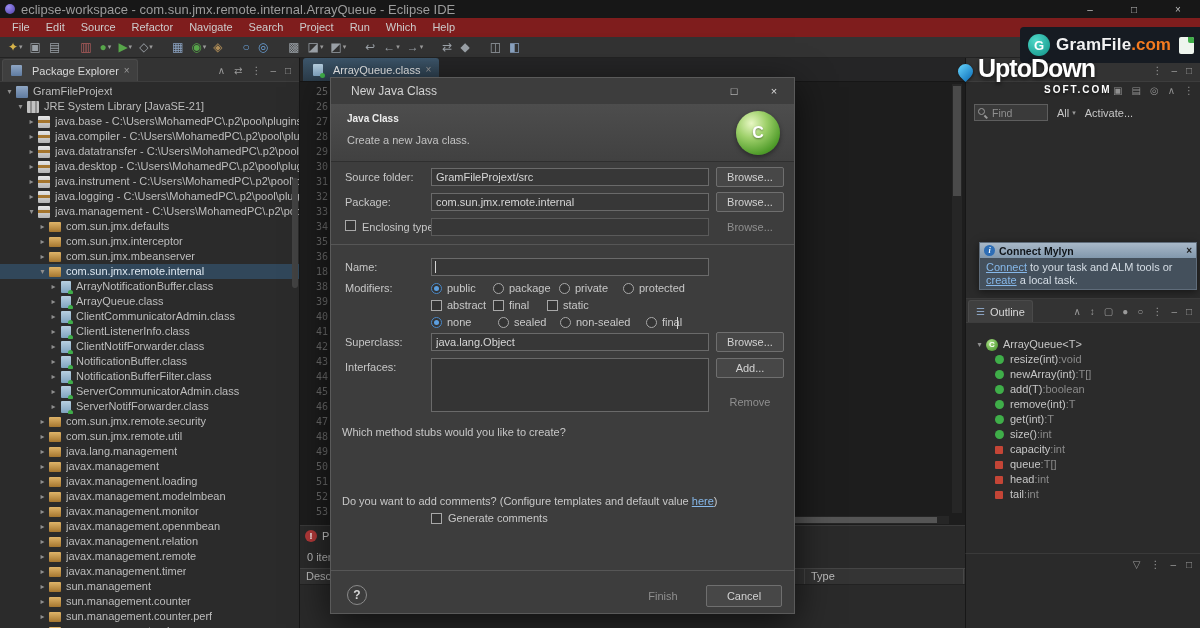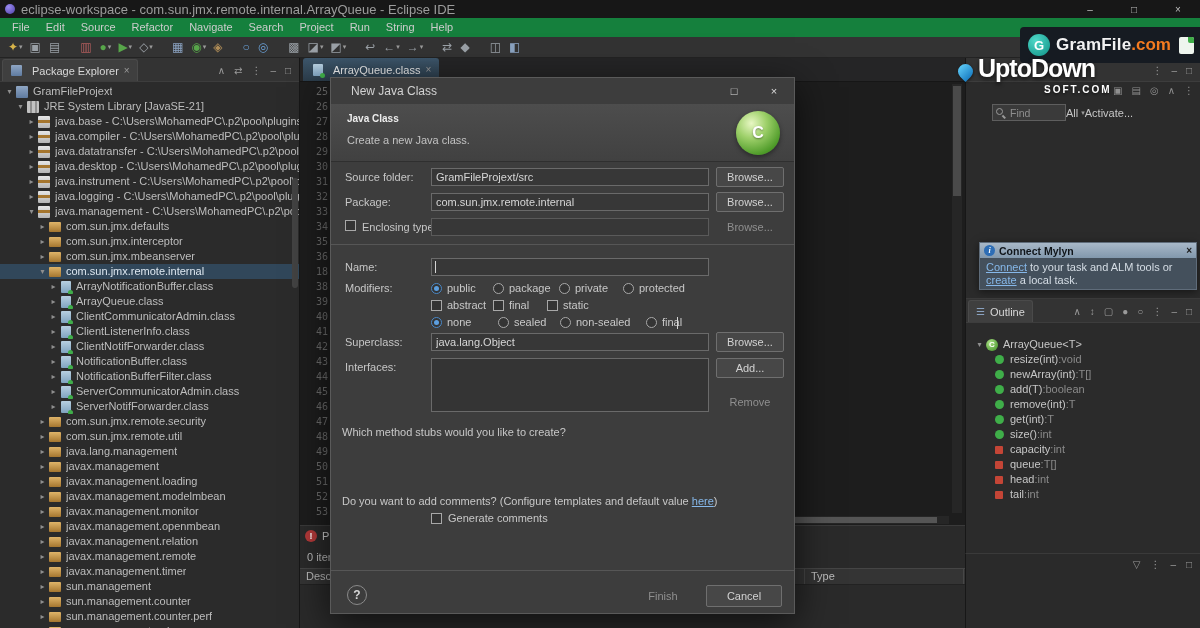--- a/index.html
+++ b/index.html
@@ -9,21 +9,21 @@
   .abs { position:absolute; }
 
   
   .titlebar { left:0; top:0; width:1200px; height:18px; background:#171717; display:flex; align-items:center; }
   .app-icon { width:10px; height:10px; margin:0 6px 0 5px; border-radius:50%; background:radial-gradient(circle at 35% 30%, #9a8cf0, #4f3fa8); flex:none; }
   .title-text { color:#9c9c9c; font-size:13px; white-space:nowrap; }
   .win-controls { margin-left:auto; display:flex; height:18px; }
   .win-btn { width:44px; height:18px; display:flex; align-items:center; justify-content:center; color:#bdbdbd; font-size:10px; }
 
   
-  .menubar { left:0; top:18px; width:1200px; height:19px; background:#15803d; display:flex; align-items:center; padding-left:4px; }
+  .menubar { left:0; top:18px; width:1200px; height:19px; background:#7f1d1d; display:flex; align-items:center; padding-left:4px; }
   .menu-item { padding:0 8px; line-height:19px; color:#cccccc; white-space:nowrap; }
 
   
   .toolbar { left:0; top:37px; width:1200px; height:21px; background:#333333; border-bottom:1px solid #232323; display:flex; align-items:center; padding-left:6px; gap:3px; }
   .tbtn { height:18px; display:flex; align-items:center; padding:0 2px; border-radius:2px; }
   .tglyph { font-size:12px; line-height:18px; }
   .tcaret { font-size:7px; color:#9a9a9a; margin-left:1px; }
 
   
   .panel-header { position:absolute; left:0; right:0; top:0; height:24px; background:#333333; border-bottom:1px solid #3d3d3d; display:flex; align-items:flex-end; }
@@ -70,21 +70,21 @@
   .problems-icon::after { content:"!"; position:absolute; inset:0; color:#fff; font-size:9px; font-weight:bold; text-align:center; line-height:12px; }
   .bv-count { position:absolute; left:7px; top:25px; color:#b9b9b9; white-space:nowrap; }
   .bv-header { position:absolute; left:0; right:0; top:42px; height:17px; background:#343434; border-top:1px solid #454545; border-bottom:1px solid #222; display:flex; }
   .bv-col { line-height:15px; padding-left:6px; color:#bdbdbd; border-right:1px solid #474747; white-space:nowrap; overflow:hidden; }
   .bv-col.desc { width:505px; }
   .bv-col.type { width:159px; }
 
   
   .right-panel { left:965px; top:58px; width:235px; height:495px; background:#2b2b2b; border-left:1px solid #171717; }
   .tl-toolbar { position:absolute; top:27px; right:6px; display:flex; gap:9px; color:#8f8f8f; font-size:10px; }
-  .find-row { position:absolute; left:26px; top:46px; display:flex; }
+  .find-row { position:absolute; left:8px; top:46px; display:flex; gap:9px; }
   .find-wrap { position:relative; }
   .find-box { width:74px; height:17px; background:#3a3a3a; border:1px solid #5e5e5e; color:#d0d0d0; font-family:inherit; font-size:10.5px; padding:0 3px 0 17px; }
   .find-box::placeholder { color:#8f8f8f; }
   .mag-icon { position:absolute; width:7px; height:7px; border:1.5px solid #9a9a9a; border-radius:50%; left:4px; top:4px; }
   .mag-icon::after { content:""; position:absolute; width:4px; height:1.5px; background:#9a9a9a; transform:rotate(45deg); left:5px; top:7px; }
   .tl-text { color:#c6c6c6; display:flex; align-items:center; gap:3px; white-space:nowrap; }
   .tiny-caret { font-size:7px; color:#9a9a9a; }
 
   
   .mylyn { position:absolute; left:13px; top:184px; width:218px; height:48px; background:#44505c; border:1px solid #5f6c7a; box-shadow:0 2px 8px rgba(0,0,0,.5); }
@@ -185,21 +185,21 @@
       <span class="menu-item">Refactor</span>
 
       <span class="menu-item">Navigate</span>
 
       <span class="menu-item">Search</span>
 
       <span class="menu-item">Project</span>
 
       <span class="menu-item">Run</span>
 
-      <span class="menu-item">String</span>
+      <span class="menu-item">Which</span>
 
       <span class="menu-item">Help</span>
     </div>
 
   <div class="toolbar abs">
 
       <div class="tbtn">
         <span class="tglyph" style="color: rgb(216, 180, 74);">✦</span>
         <span class="tcaret">▾</span>
       </div>

